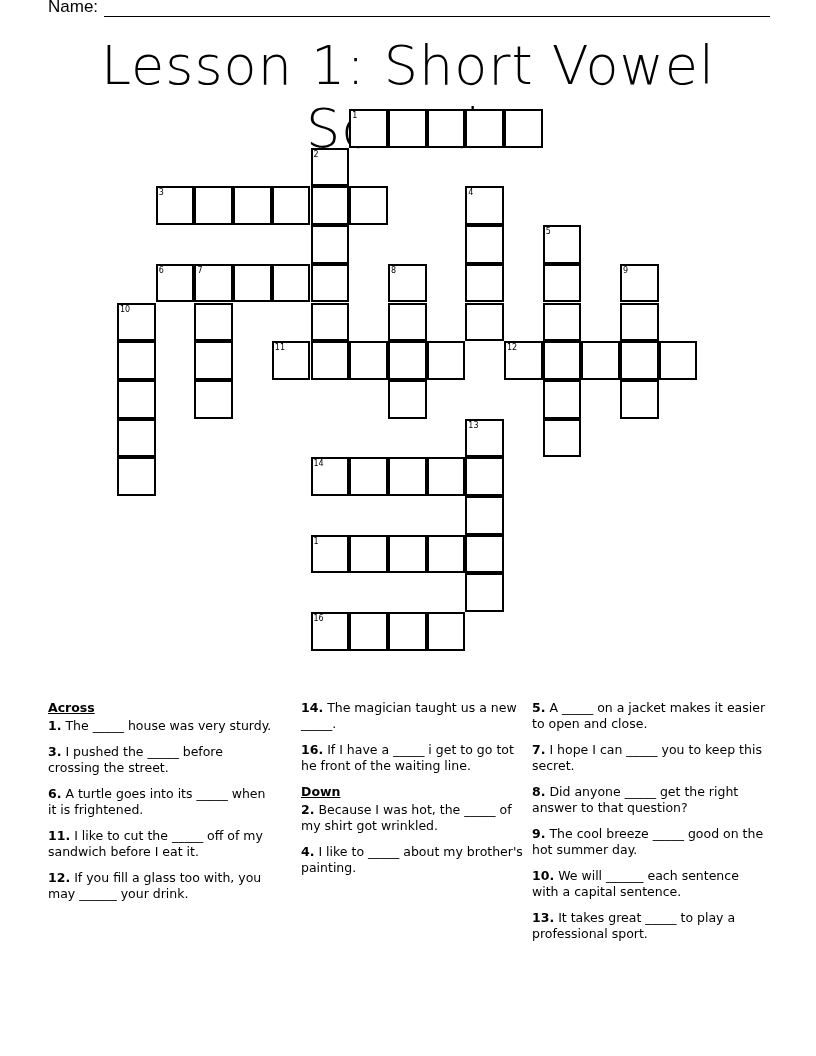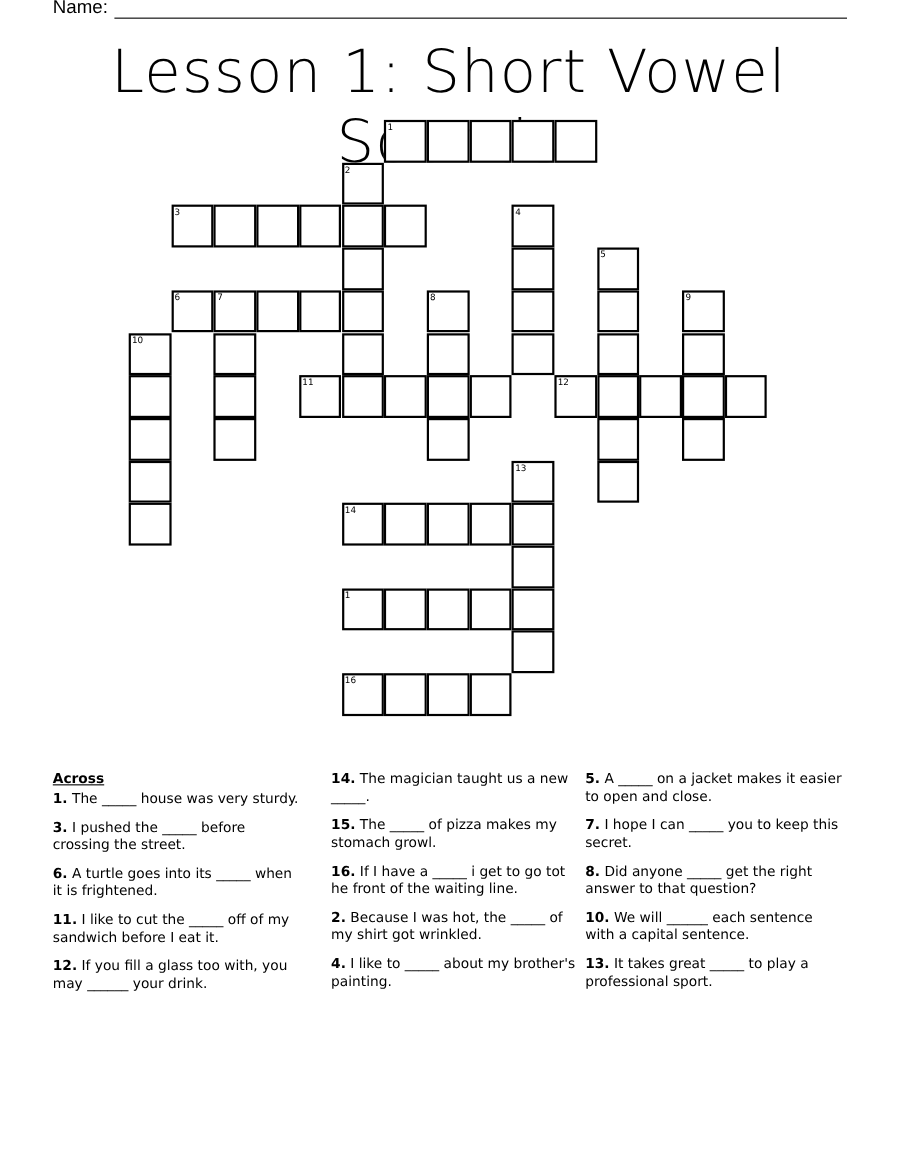--- a/index.html
+++ b/index.html
@@ -134,25 +134,26 @@
   <div class="col" style="left:48px;">
     <div class="heading">Across</div>
     <div class="clue"><b>1.</b> <span>The _____ house was very sturdy.</span></div>
     <div class="clue"><b>3.</b> <span>I pushed the _____ before crossing the street.</span></div>
     <div class="clue"><b>6.</b> <span>A turtle goes into its _____ when it is frightened.</span></div>
     <div class="clue"><b>11.</b> <span>I like to cut the _____ off of my sandwich before I eat it.</span></div>
     <div class="clue"><b>12.</b> <span>If you fill a glass too with, you may ______ your drink.</span></div>
   </div>
   <div class="col" style="left:301px;">
     <div class="clue"><b>14.</b> <span>The magician taught us a new _____.</span></div>
-    <div class="clue"><b>15.</b> <span>The _____ of pizza makes my stomach growl.</span></div>
     <div class="clue"><b>16.</b> <span>If I have a _____ i get to go tot he front of the waiting line.</span></div>
+    <div class="heading">Down</div>
     <div class="clue"><b>2.</b> <span>Because I was hot, the _____ of my shirt got wrinkled.</span></div>
     <div class="clue"><b>4.</b> <span>I like to _____ about my brother's painting.</span></div>
   </div>
   <div class="col" style="left:532px; width:235px;">
     <div class="clue"><b>5.</b> <span>A _____ on a jacket makes it easier to open and close.</span></div>
     <div class="clue"><b>7.</b> <span>I hope I can _____ you to keep this secret.</span></div>
     <div class="clue"><b>8.</b> <span>Did anyone _____ get the right answer to that question?</span></div>
+    <div class="clue"><b>9.</b> <span>The cool breeze _____ good on the hot summer day.</span></div>
     <div class="clue"><b>10.</b> <span>We will ______ each sentence with a capital sentence.</span></div>
     <div class="clue"><b>13.</b> <span>It takes great _____ to play a professional sport.</span></div>
   </div>
 </div>
 
 </body></html>

